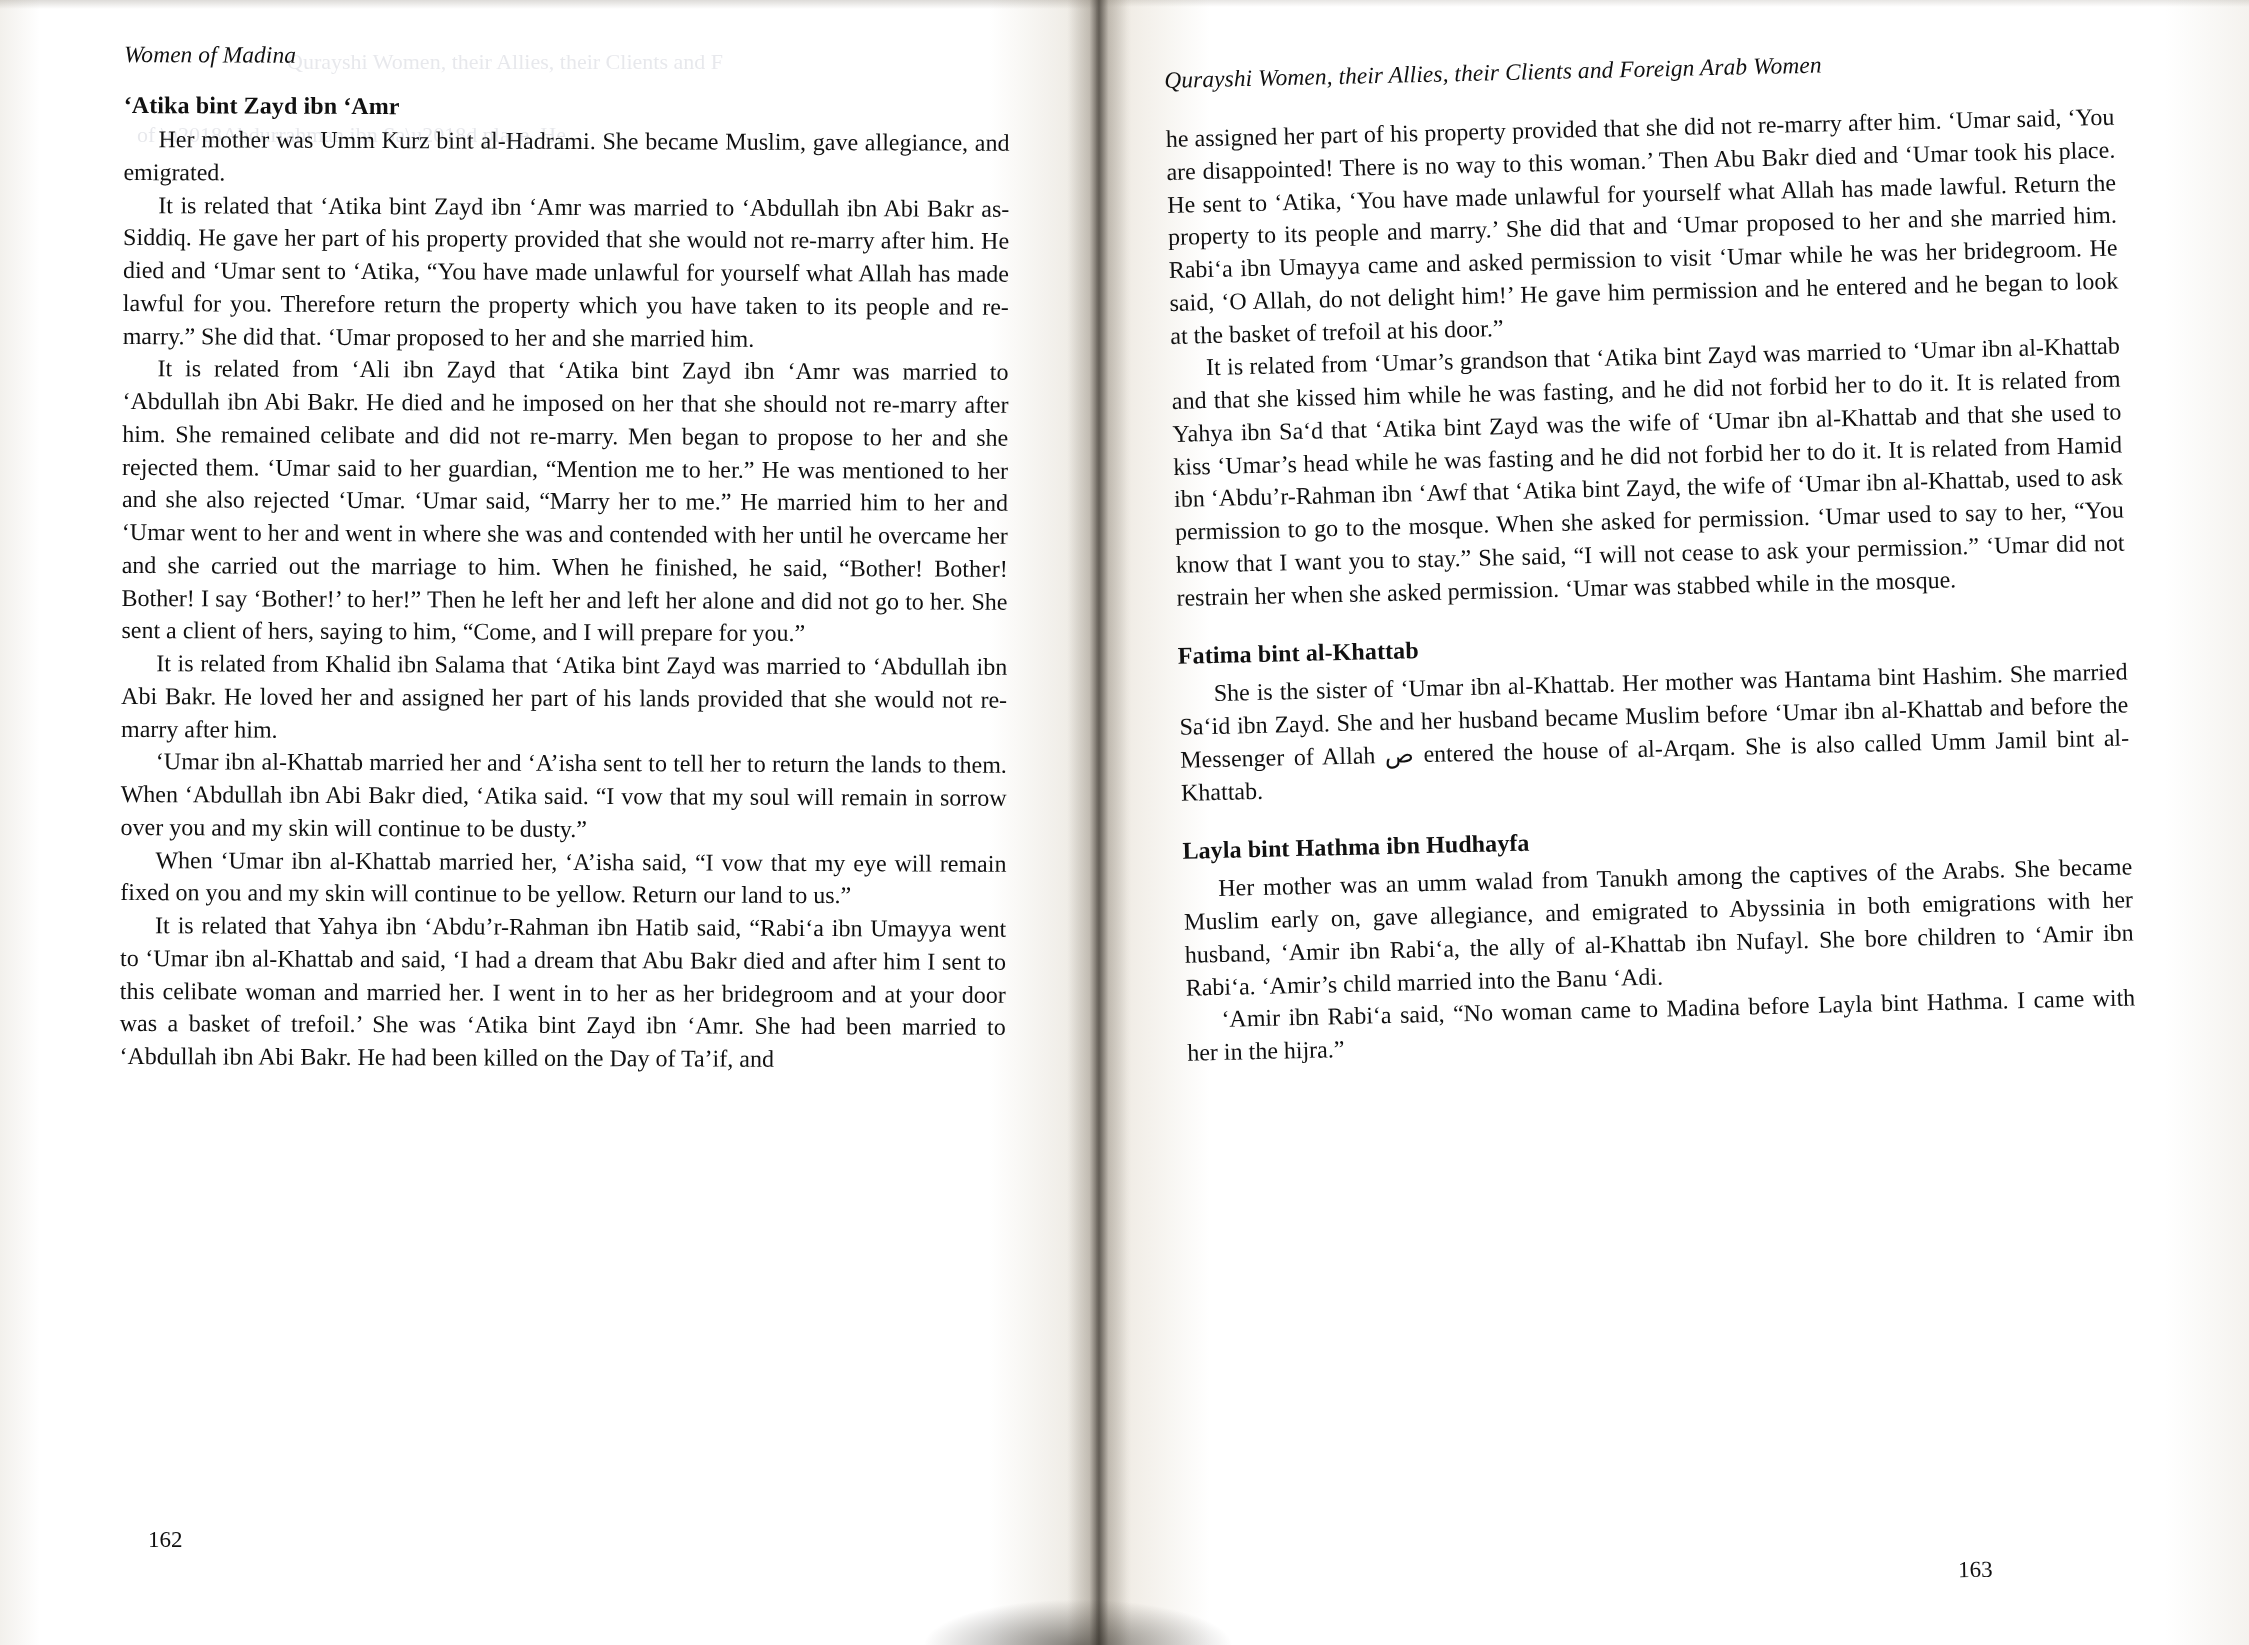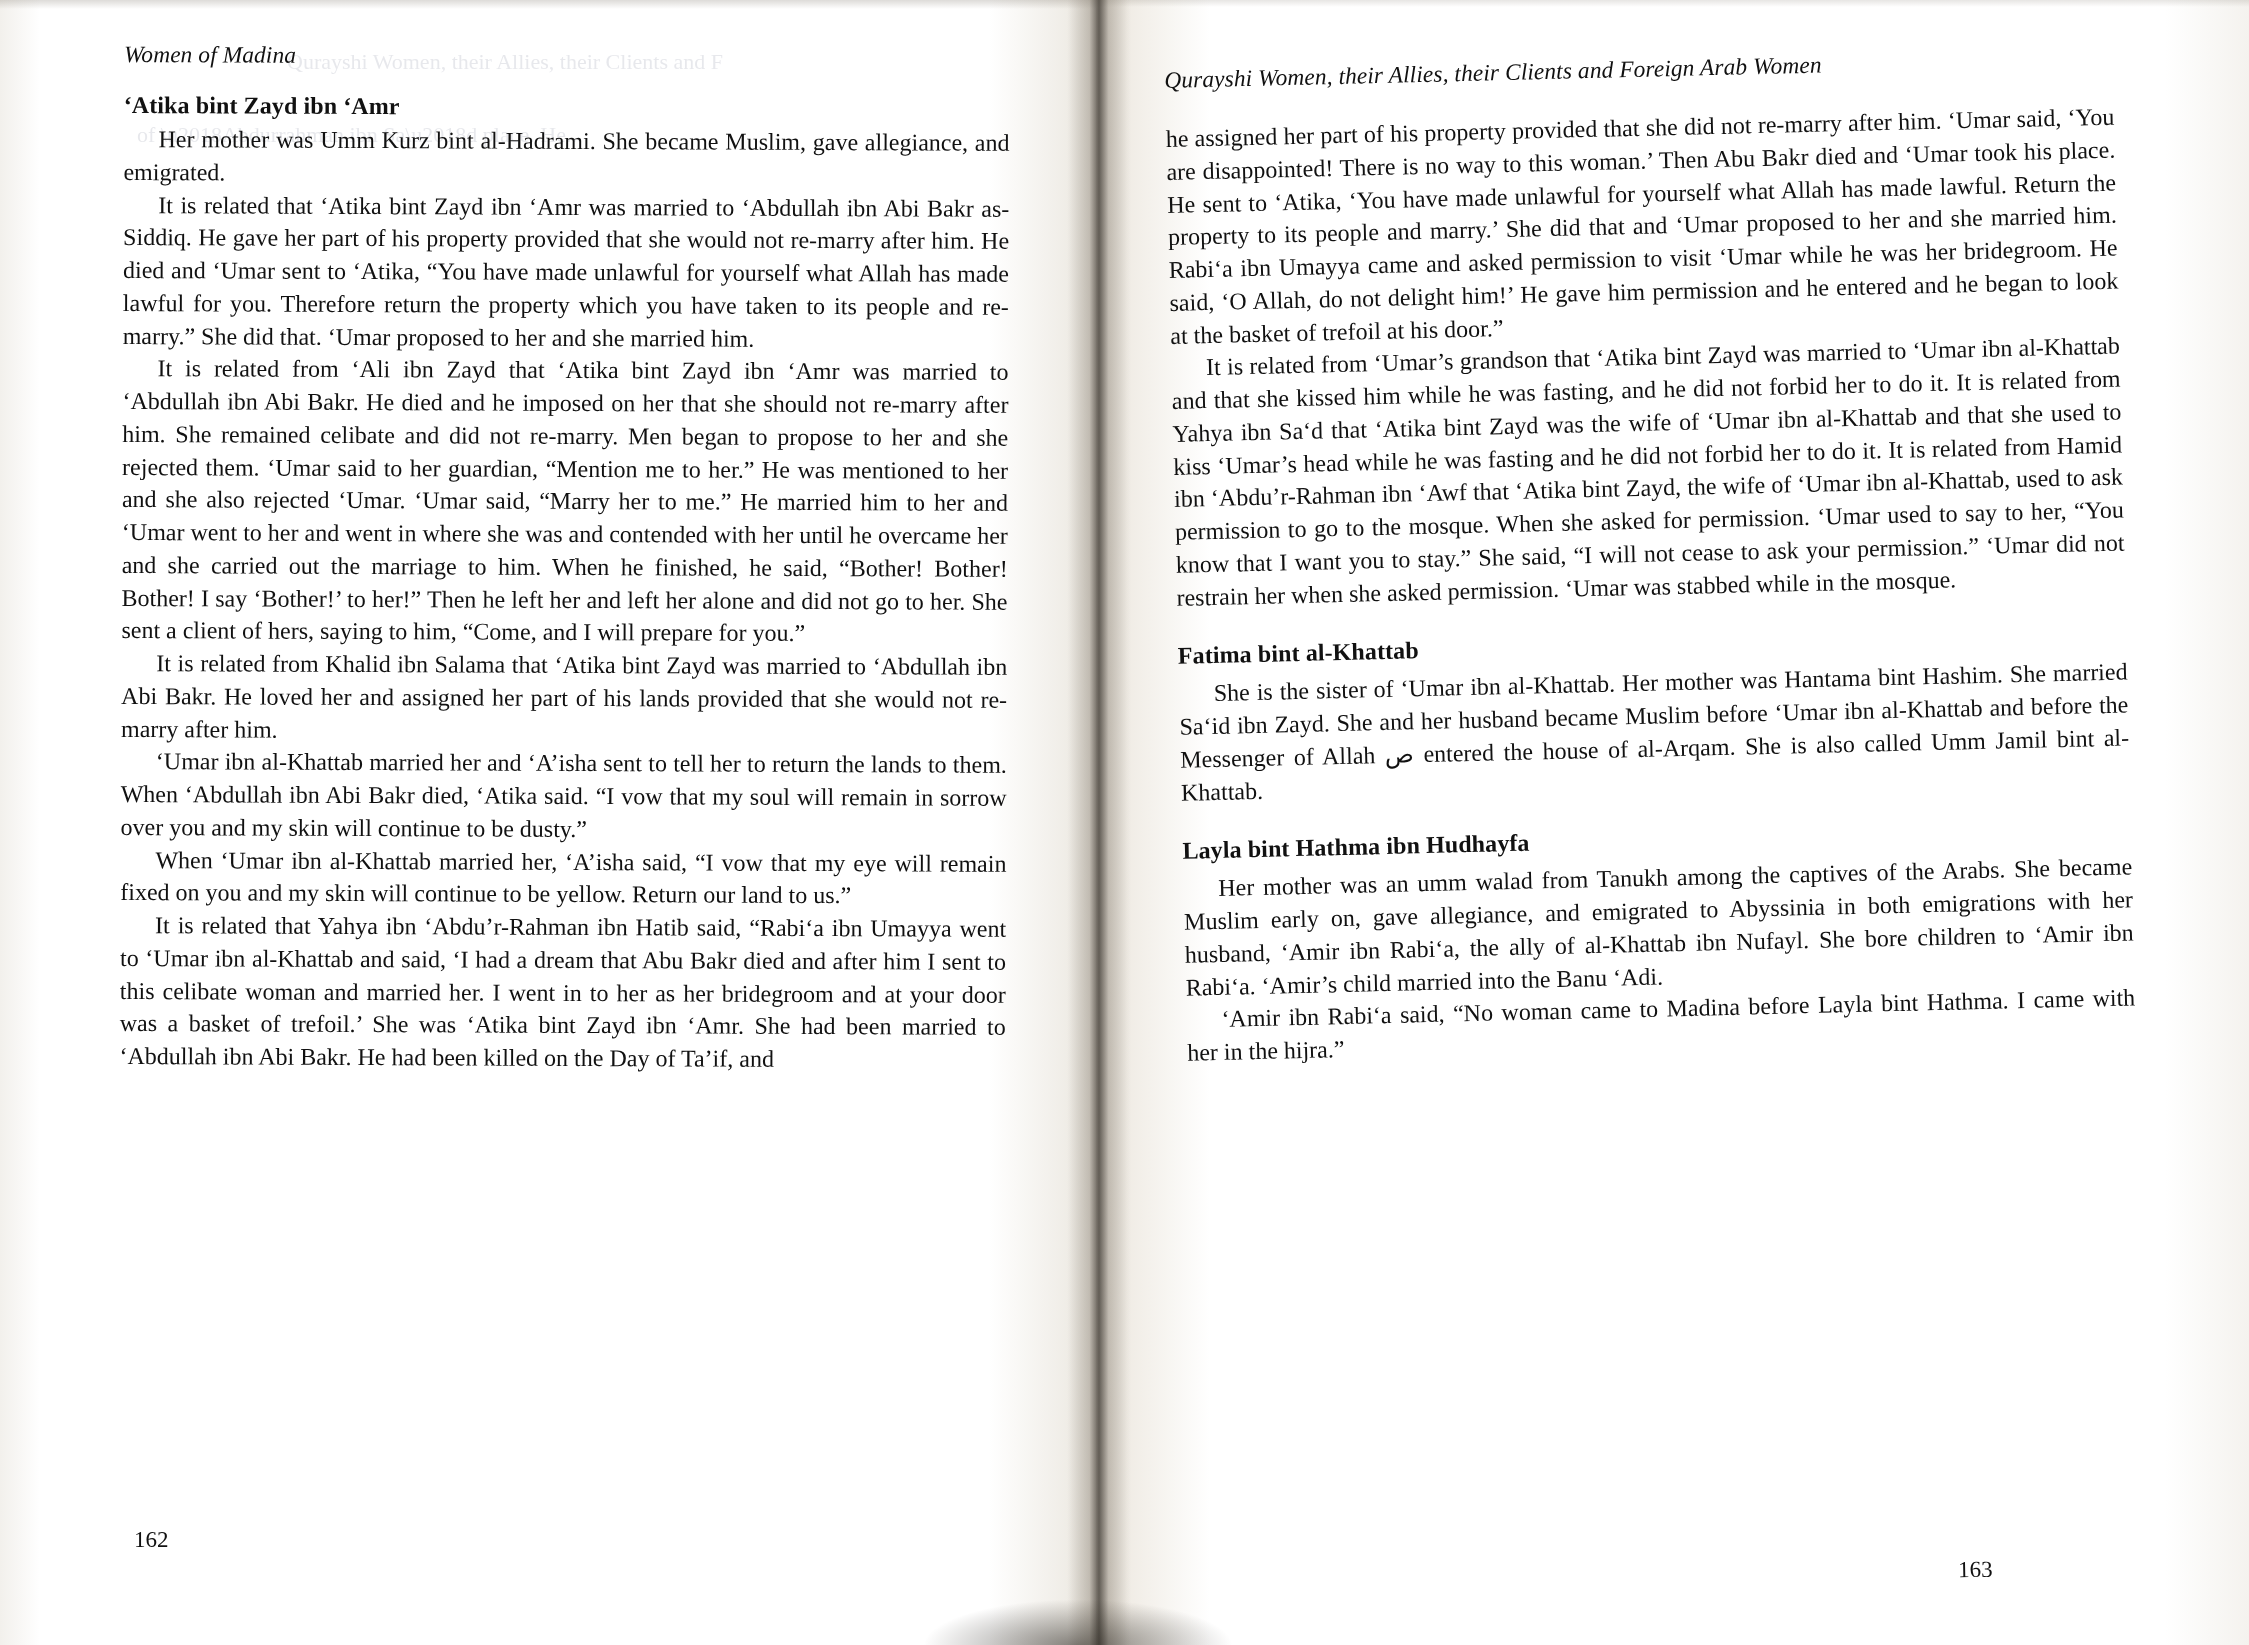--- a/index.html
+++ b/index.html
@@ -128,21 +128,21 @@
   p.para.noindent {
     text-indent: 0;
   }
 
   .folio {
     position: absolute;
     font-size: 23px;
     font-family: "Liberation Serif", serif;
   }
   .folio-left {
-    left: 134px;
+    left: 148px;
     top: 1527px;
   }
   .folio-right {
     left: 1958px;
     top: 1557px;
     transform: rotate(-1.2deg);
   }
 
   
   .ghost {

